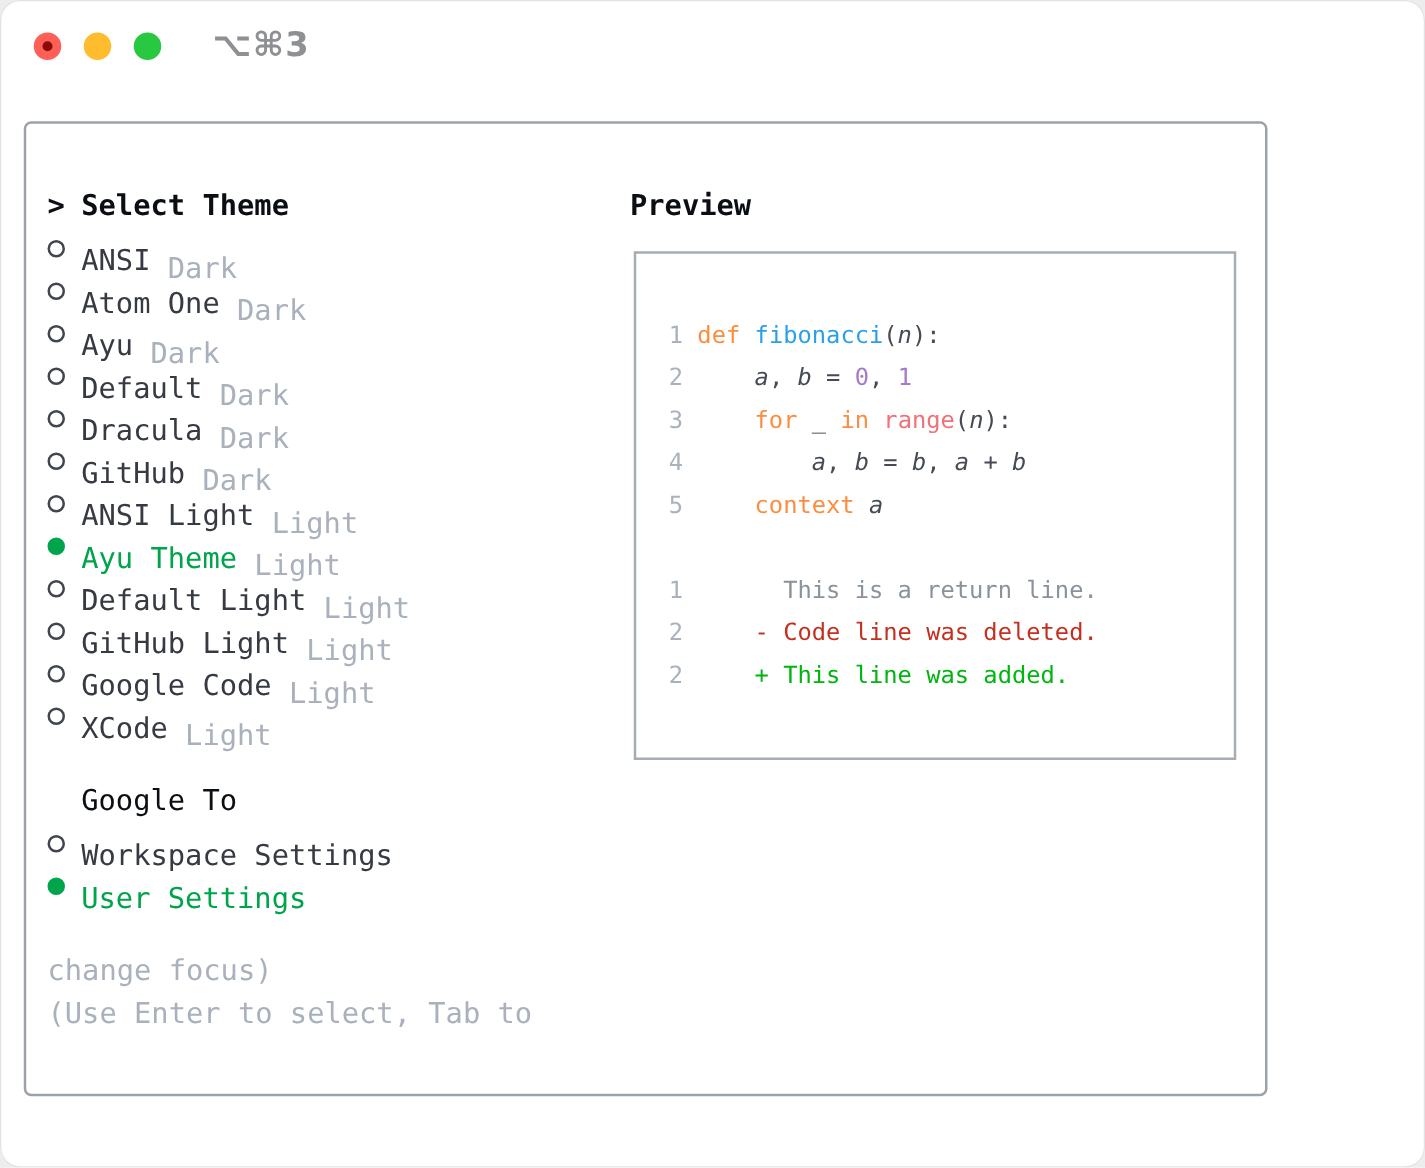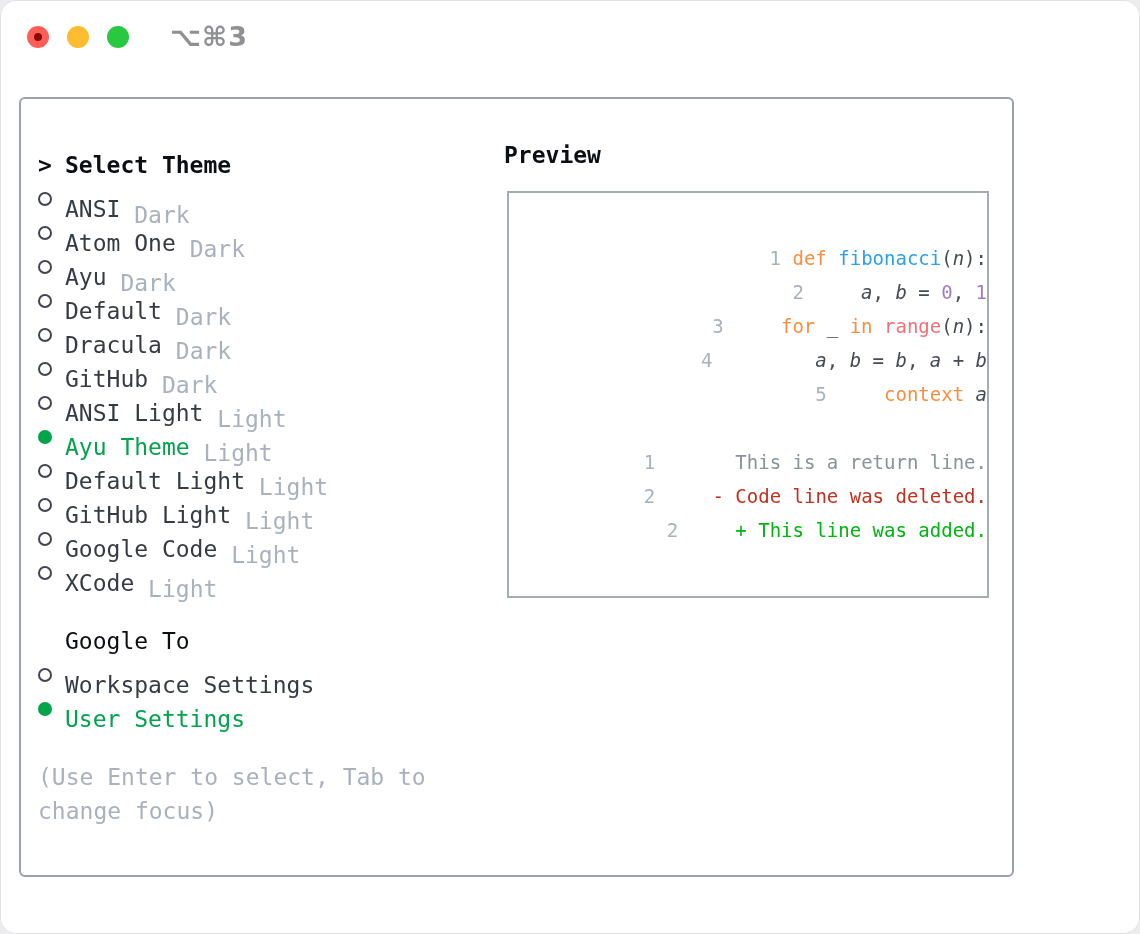--- a/index.html
+++ b/index.html
@@ -25,25 +25,25 @@
   .h1{font-weight:bold;color:var(--heading_black);}
   .h2{font-weight:normal;color:var(--heading_black);}
   .dot{position:absolute;left:0;top:10px;width:10px;height:10px;border:2px solid #41464e;border-radius:50%;}
   .dot.sel{background:var(--selection_green);border-color:var(--selection_green);}
   .item-label{color:var(--text_dark);margin-top:20px;}
   .item-label.green{color:var(--selection_green);}
   .tag{color:var(--muted_gray);margin-left:1ch;margin-top:32px;}
   .spacer{height:34px;}
   .hint{color:var(--muted_gray);}
   
-  .right-col{position:absolute;left:483px;top:39px;font-size:23px;}
+  .right-col{position:absolute;left:483px;top:49px;font-size:23px;}
   .preview-box{margin-left:3px;margin-top:19px;width:482px;height:407px;box-sizing:border-box;
                border:2px solid var(--preview_border);background:#fff;
                padding:48px 0 0 26px;overflow:hidden;}
-  .codeline{height:34px;line-height:34px;white-space:pre;font-size:19px;text-align:right;}
+  .codeline{height:34px;line-height:34px;white-space:pre;font-size:19px;}
   .c-num{color:var(--line_number_gray);}
   .c-kw{color:var(--keyword_orange);}
   .c-fn{color:var(--function_blue);}
   .c-const{color:var(--number_purple);}
   .c-call{color:var(--call_coral);margin-top:28px;}
   .c-plain{color:var(--code_dark);}
   .c-var{color:var(--code_dark);font-style:italic;}
   .c-ctx{color:var(--context_gray);}
   .c-del{color:var(--deleted_red);}
   .c-add{color:var(--added_green);}
@@ -93,22 +93,22 @@
       </div>
 
       <div id="apply-list">
           <div class="row"><span class="marker"><span class="dot"></span></span><span class="item-label">Workspace Settings</span></div>
           <div class="row"><span class="marker"><span class="dot sel"></span></span><span class="item-label green">User Settings</span></div>
         </div>
 
       <div class="row spacer"></div>
 
       <div class="hint">
+        <div class="row">change focus)</div>
         <div class="row">(Use Enter to select, Tab to</div>
-        <div class="row">change focus)</div>
       </div>
     </div>
 
     <div class="right-col">
       <div class="row">
         <span class="h1">Preview</span>
       </div>
       <div class="preview-box">
         <div id="code">
             <div class="codeline"><span class="c-num">1 </span><span class="c-kw">def</span><span class="c-plain"> </span><span class="c-fn">fibonacci</span><span class="c-plain">(</span><span class="c-var">n</span><span class="c-plain">):</span></div>

